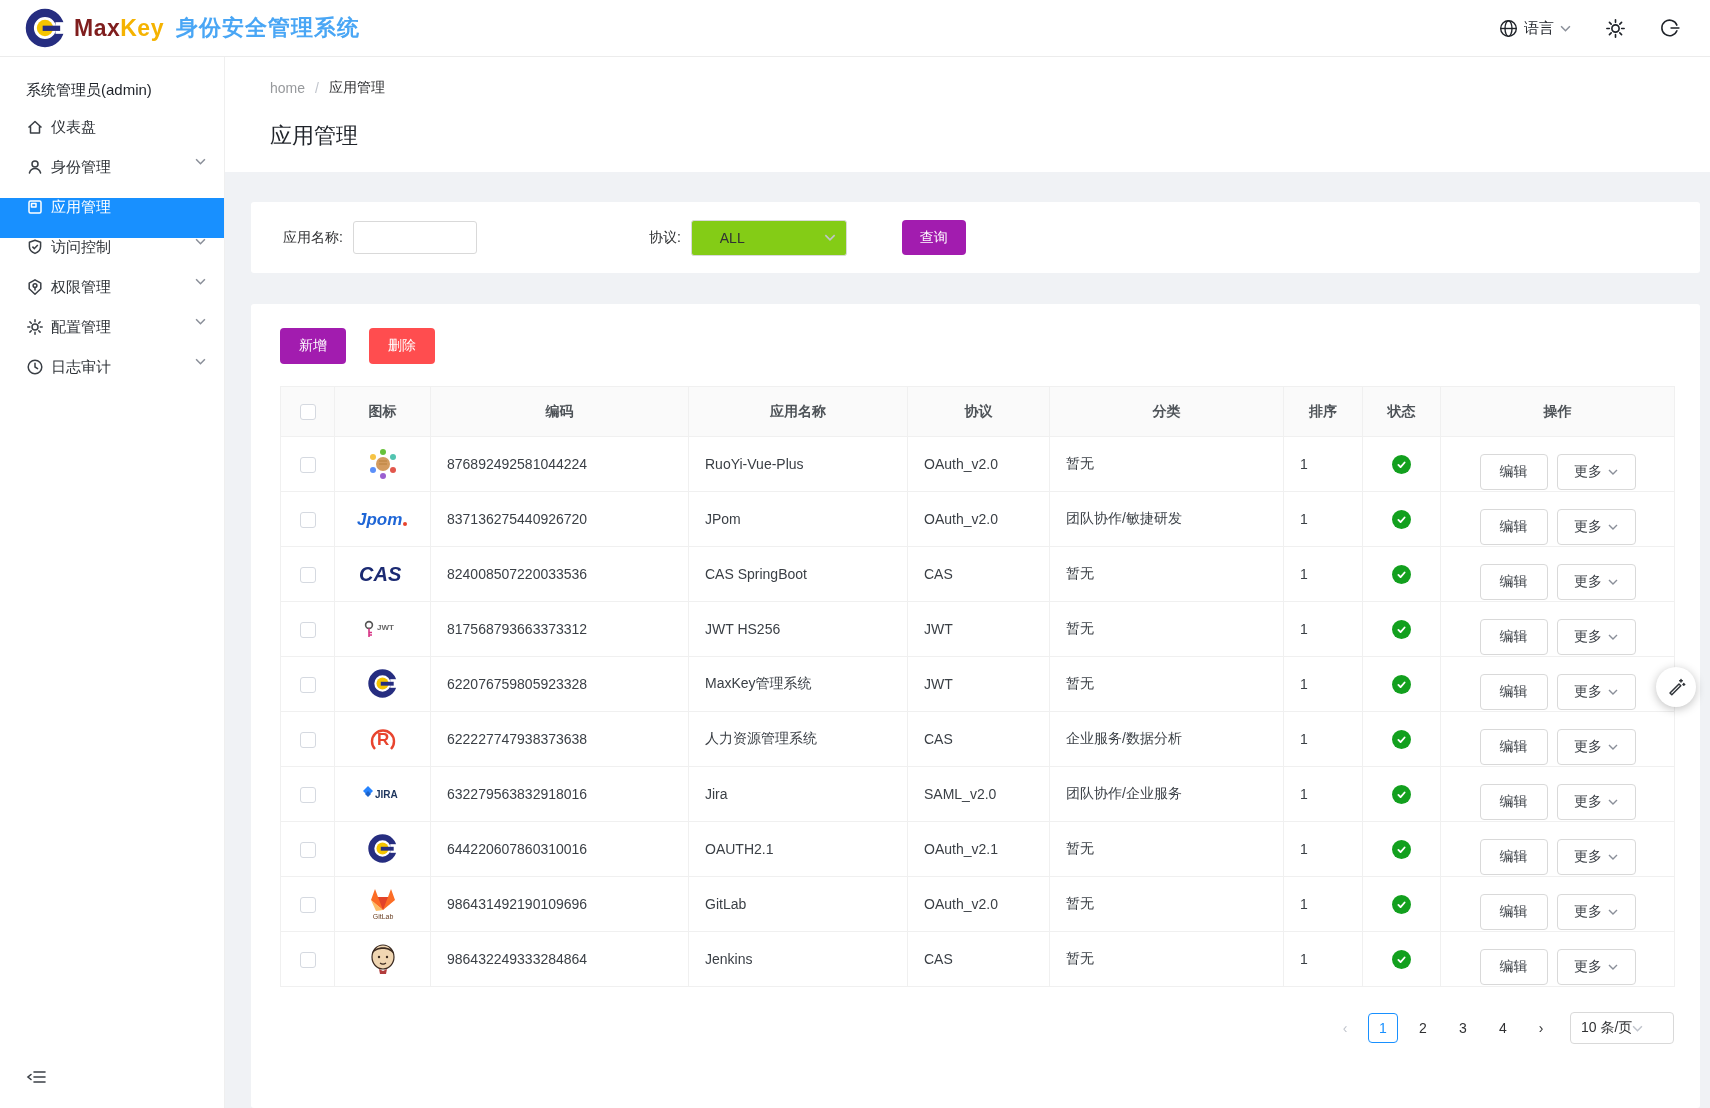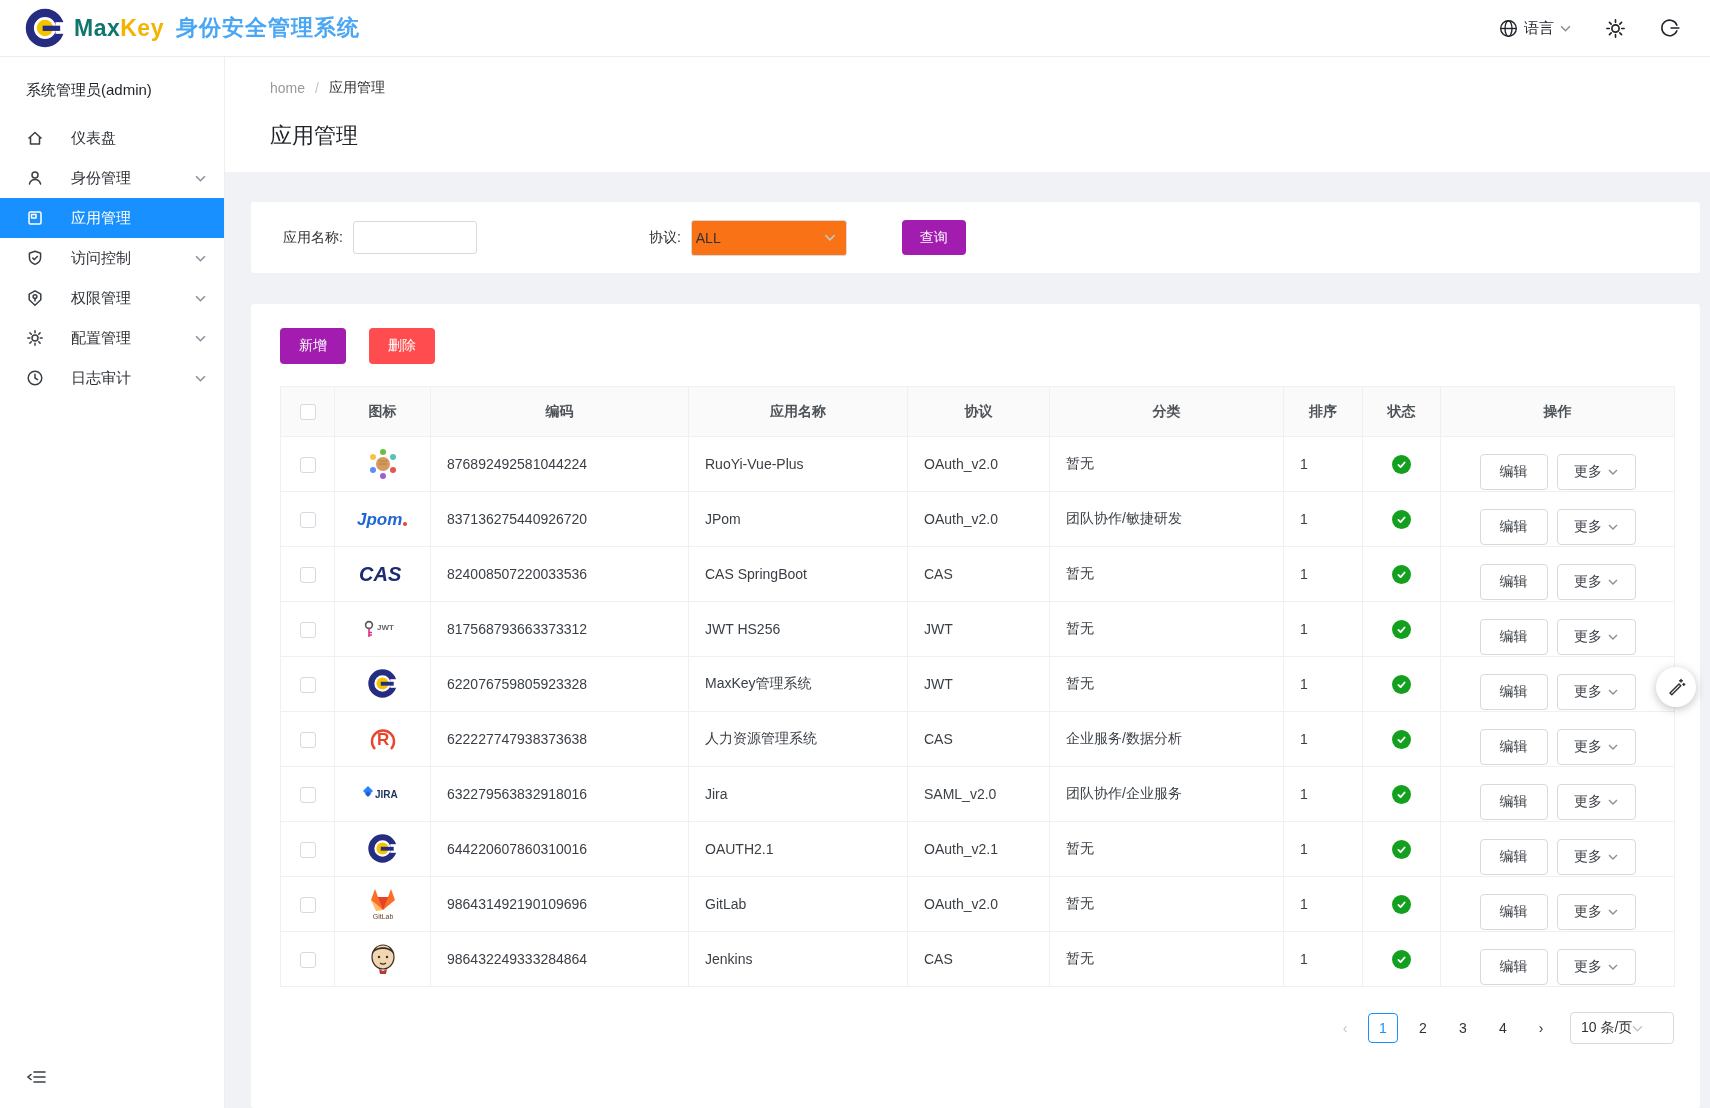--- a/index.html
+++ b/index.html
@@ -10,34 +10,34 @@
   }
   
   .app-header{
     position:absolute; top:0; left:0; width:1710px; height:57px;
     background:#fff; border-bottom:1px solid #ececec;
     display:flex; align-items:center; justify-content:space-between; z-index:10;
   }
   .brand{ display:flex; align-items:center; padding-left:24px; cursor:pointer; }
   .brand svg{ display:block; }
   .brand-name{ font-size:23px; font-weight:bold; margin-left:8px; letter-spacing:.5px; }
-  .brand-name .max{ color:#0f766e; }
+  .brand-name .max{ color:#7f1d1d; }
   .brand-name .key{ color:#f5b301; }
   .brand-sub{ font-size:22px; font-weight:bold; color:#49a6f5; margin-left:12px; letter-spacing:1px; }
   .header-right{ display:flex; align-items:center; gap:34px; padding-right:30px; color:#1f2329; }
   .lang-group{ display:flex; align-items:center; gap:6px; cursor:pointer; font-size:15px; }
   .icon-btn{ display:flex; align-items:center; cursor:pointer; }
   
   .sidebar{
     position:absolute; top:57px; left:0; width:225px; height:1051px;
     background:#fff; border-right:1px solid #efefef;
   }
   .sidebar-user{ font-size:15px; font-weight:normal; color:#1f2329; padding:24px 0 18px 26px; }
   .nav-item{
-    height:40px; display:flex; align-items:center; gap:27px;
+    height:40px; display:flex; gap:7px;
     padding:0 18px 0 26px; font-size:15px; color:#2f3338; cursor:pointer; position:relative;
   }
   .nav-item svg{ flex:0 0 auto; }
   .nav-item .chev{ margin-left:auto; }
   .nav-item.active{ background:#1890ff; color:#fff; }
   .nav-item.active svg *{ stroke:#fff; }
   .collapse-btn{ position:absolute; left:26px; bottom:20px; cursor:pointer; }
   
   .main{ position:absolute; top:57px; left:225px; width:1485px; height:1051px; }
   .page-head{ background:#fff; height:115px; padding:22px 0 0 45px; }
@@ -49,21 +49,21 @@
   .panel{ background:#fff; border-radius:3px; margin-left:26px; width:1449px; }
   .filter-panel{ margin-top:30px; height:71px; display:flex; align-items:center; padding-left:32px; }
   .f-label{ font-size:14px; color:#303133; margin-right:10px; }
   .f-input{
     width:124px; height:33px; border:1px solid #d9d9d9; border-radius:3px;
     font-size:14px; padding:0 8px; outline:none; background:#fff;
   }
   .f-select{
     width:156px; height:36px; border:1px solid #d9d9d9; border-radius:3px;
     display:flex; align-items:center; justify-content:space-between;
-    padding:0 10px 0 4px; margin-right:0; cursor:pointer; background:#f97316;
+    padding:0 10px 0 28px; margin-right:0; cursor:pointer; background:#84cc16;
   }
   .gap-proto{ margin-left:172px; }
   .btn{
     border:none; border-radius:4px; font-size:14px; cursor:pointer;
     font-family:inherit; display:inline-flex; align-items:center; justify-content:center;
   }
   .btn-primary{ background:#a21caf; color:#fff; }
   .btn-danger{ background:#ff4d4f; color:#fff; }
   .btn-search{ width:64px; height:35px; margin-left:55px; }
   .table-panel{ margin-top:31px; padding:24px 27px 40px 29px; height:804px; }

